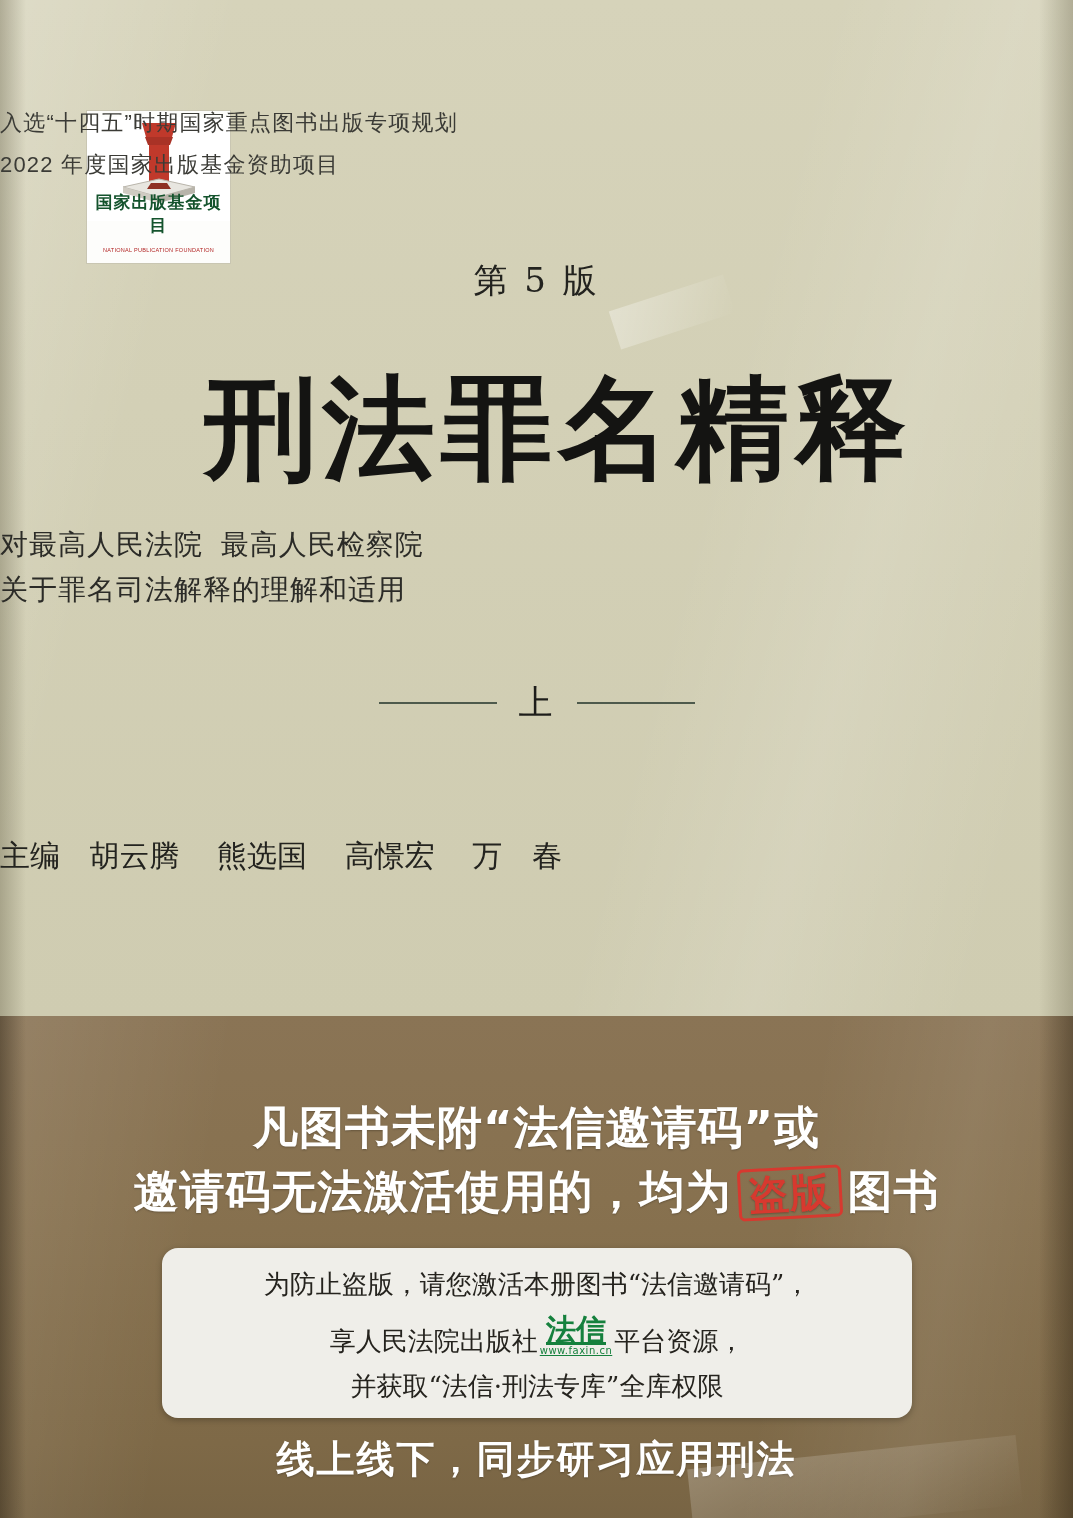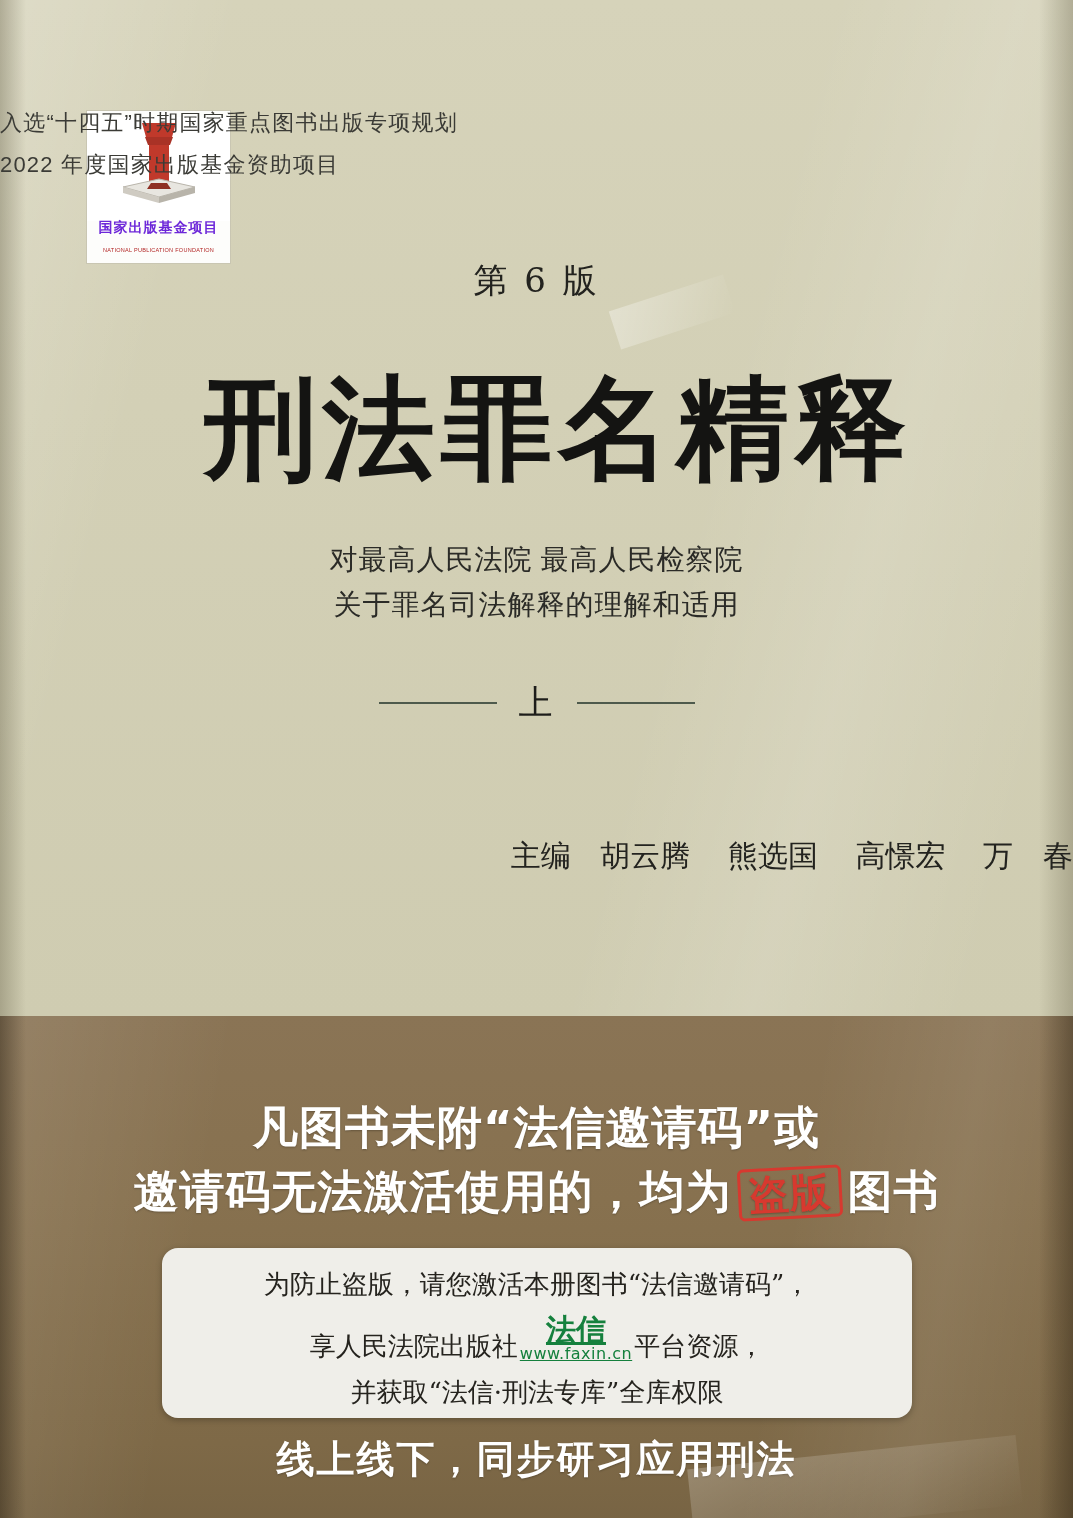--- a/index.html
+++ b/index.html
@@ -60,24 +60,24 @@
   .seal-art {
     position: absolute;
     left: 0; top: 6px;
     width: 143px;
     height: 104px;
   }
   .seal-caption {
     position: absolute;
     left: 0; right: 0; bottom: 26px;
     text-align: center;
-    font-size: 14px;
+    font-size: 17px;
     font-weight: bold;
     letter-spacing: 1px;
-    color: #6d28d9;
+    color: #14532d;
   }
   .seal-caption-en {
     position: absolute;
     left: 0; right: 0; bottom: 10px;
     text-align: center;
     font-size: 6px;
     letter-spacing: 0.3px;
     color: #b01f1f;
     transform: scaleX(0.92);
   }
@@ -124,23 +124,23 @@
     line-height: 1.05;
     color: #141412;
     letter-spacing: 6px;
     padding-left: 44px;
   }
 
   
   .subtitle {
     position: absolute;
     left: 0; right: 0;
-    top: 537px;
-    text-align: center;
-    font-family: Liberation Serif, serif;
+    top: 524px;
+    text-align: left;
+    font-family: Liberation Mono, monospace;
     font-size: 28px;
     line-height: 1.62;
     color: #2b2b27;
     letter-spacing: 1px;
   }
 
   
   .volume-row {
     position: absolute;
     left: 0; right: 0;
@@ -160,21 +160,21 @@
     font-size: 34px;
     color: #1d1d1a;
     letter-spacing: 2px;
   }
 
   
   .editors {
     position: absolute;
     left: 0; right: 0;
     top: 836px;
-    text-align: right;
+    text-align: left;
     font-family: "DejaVu Serif", serif;
     font-size: 30px;
     color: #23231f;
   }
   .editors .label { margin-right: 20px; }
   .editors .name { margin-right: 28px; }
   .editors .name:last-child { margin-right: 0; }
 
   
   .cover-bottom {
@@ -252,21 +252,21 @@
     font-family: "DejaVu Sans", sans-serif;
     font-weight: bold;
     font-size: 30px;
     line-height: 1;
     vertical-align: -4px;
     margin: 8px 2px;
     text-decoration: underline;
   }
   .faxin .url {
     display: block;
-    font-size: 16px;
+    font-size: 10px;
     font-weight: normal;
     letter-spacing: 0.5px;
     text-align: center;
     margin-top: 1px;
   }
 
   .tagline {
     position: absolute;
     left: 0; right: 0;
     top: 418px;
@@ -323,21 +323,21 @@
       </svg>
       <div class="seal-caption">国家出版基金项目</div>
       <div class="seal-caption-en">NATIONAL PUBLICATION FOUNDATION</div>
     </div>
 
     <div class="banner">
       <div class="line1">入选“十四五”时期国家重点图书出版专项规划</div>
       <div class="line2">2022 年度国家出版基金资助项目</div>
     </div>
 
-    <div class="edition">第 6 版</div>
+    <div class="edition">第 5 版</div>
 
     <div class="main-title">刑法罪名精释</div>
 
     <div class="subtitle">
       <div>对最高人民法院 最高人民检察院</div>
       <div>关于罪名司法解释的理解和适用</div>
     </div>
 
     <div class="volume-row">
       <span class="rule"></span>

